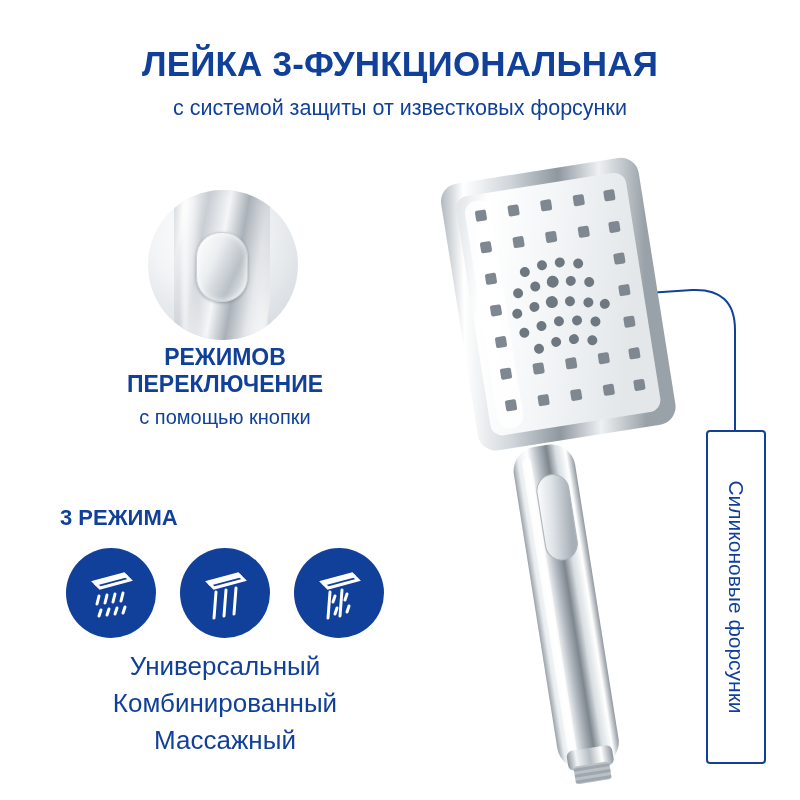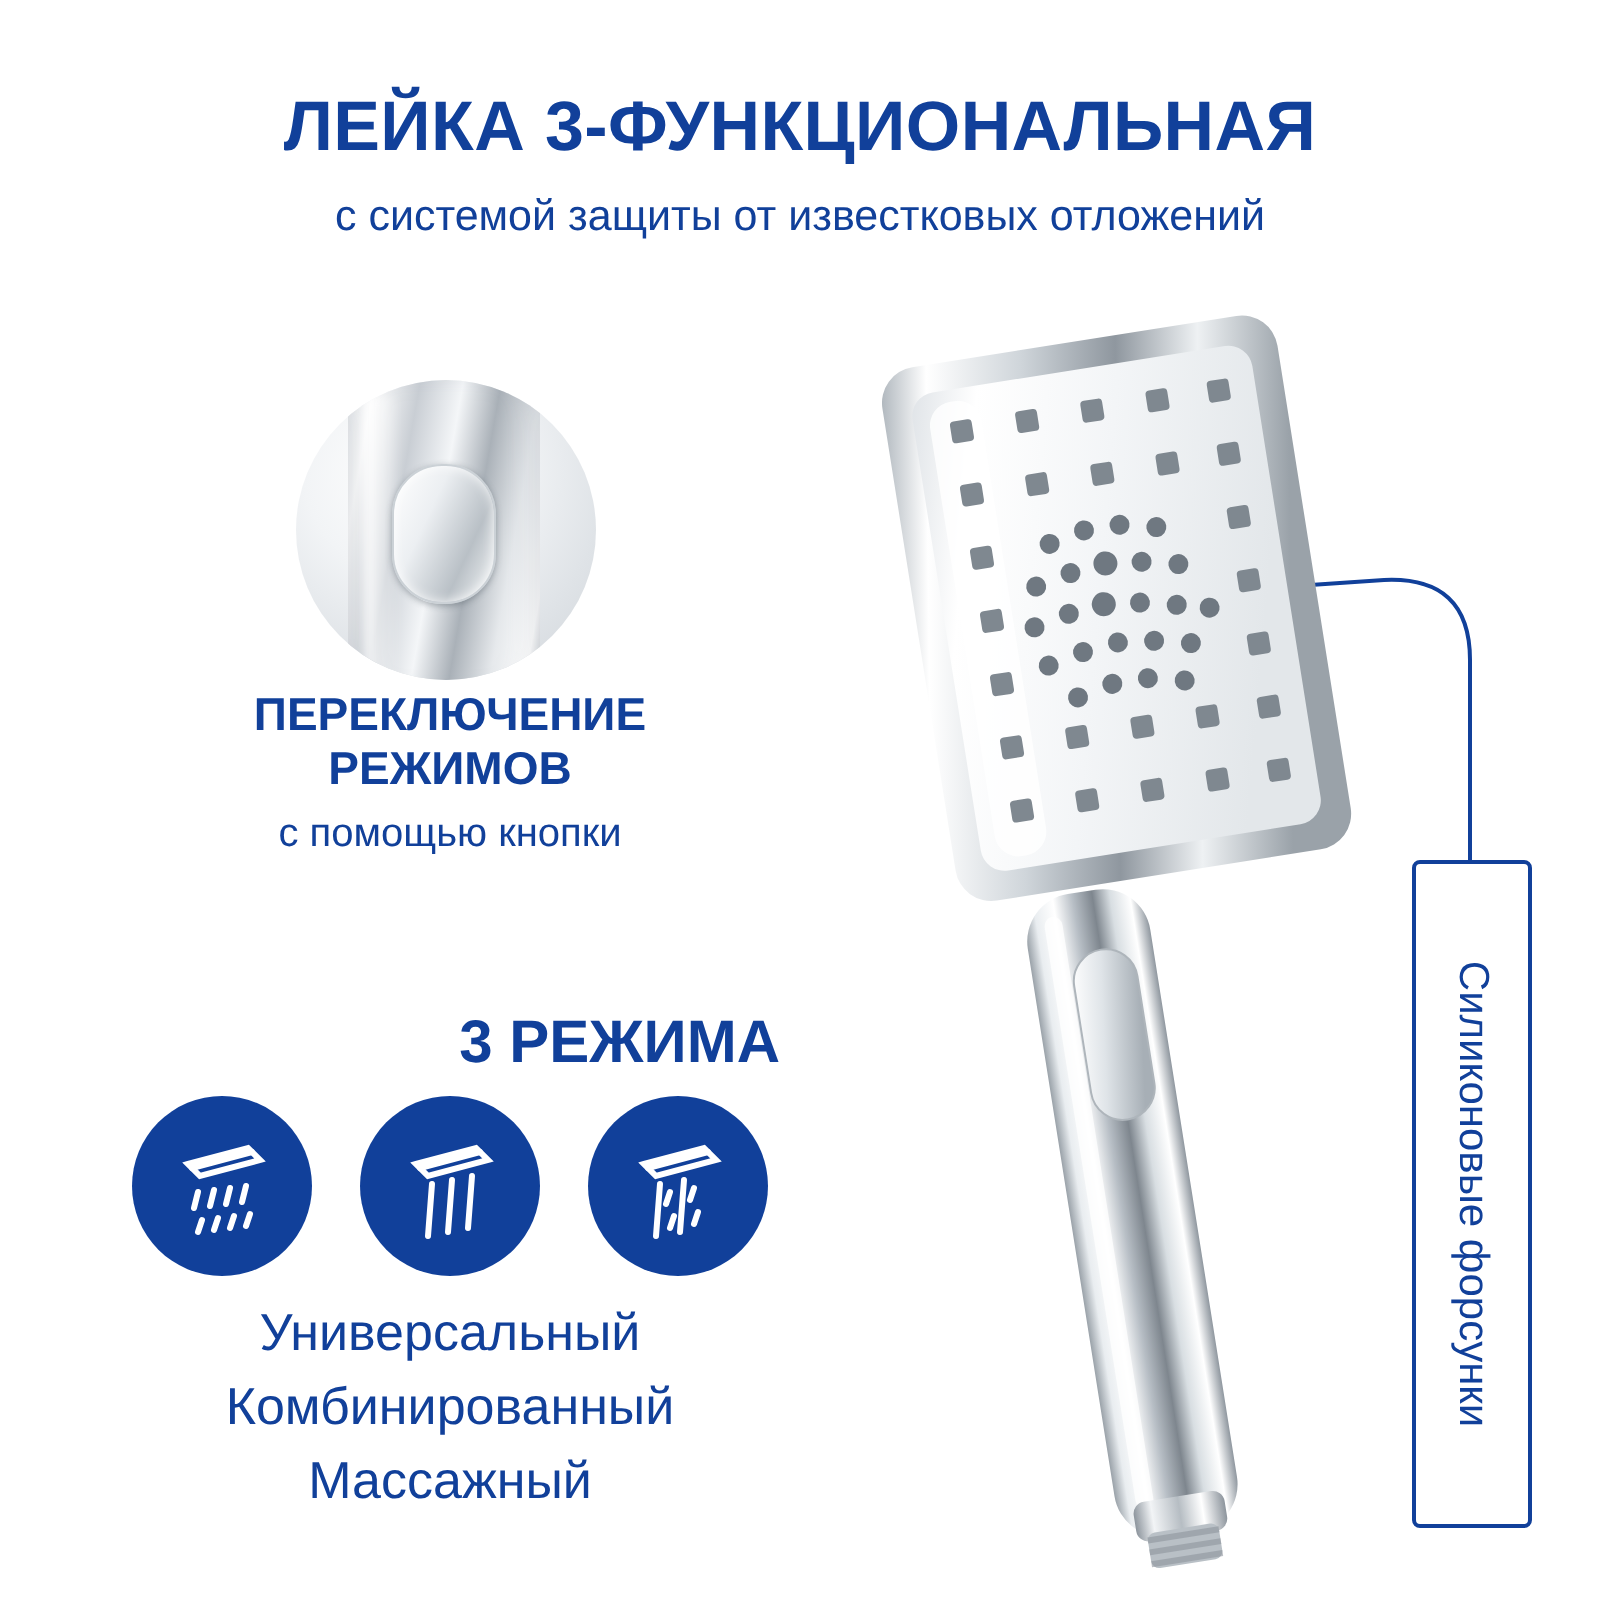--- a/index.html
+++ b/index.html
@@ -114,22 +114,22 @@
     font-size: 20px;
     color: #11409a;
   }
 
   
   .modes-title {
     position: absolute;
     left: 60px;
     top: 505px;
     width: 330px;
-    text-align: right;
-    font-size: 30px;
+    text-align: left;
+    font-size: 22px;
     font-weight: bold;
     color: #11409a;
   }
   .mode-icons {
     position: absolute;
     left: 66px;
     top: 548px;
     width: 318px;
     display: flex;
     justify-content: space-between;
@@ -193,32 +193,32 @@
     width: 260px;
     height: 630px;
   }
 </style>
 </head>
 <body>
 
 <div class="stage">
 
   <div class="title">ЛЕЙКА 3-ФУНКЦИОНАЛЬНАЯ</div>
-  <div class="subtitle">с системой защиты от известковых отложений</div>
+  <div class="subtitle">с системой защиты от известковых форсунки</div>
 
   <div class="button-photo">
     <div class="grip"></div>
     <div class="hl"></div>
     <div class="btn"></div>
   </div>
 
   <div class="callout-1">
     <div class="l1">
+      <div>РЕЖИМОВ</div>
       <div>ПЕРЕКЛЮЧЕНИЕ</div>
-      <div>РЕЖИМОВ</div>
     </div>
     <div class="l2">с помощью кнопки</div>
   </div>
 
   <div class="modes-title">3 РЕЖИМА</div>
 
   <div class="mode-icons">
     <div class="mode-icon">
       <svg width="90" height="90" viewBox="0 0 90 90" aria-hidden="true">
         <g fill="none" stroke="#ffffff" stroke-width="3" stroke-linecap="round">

